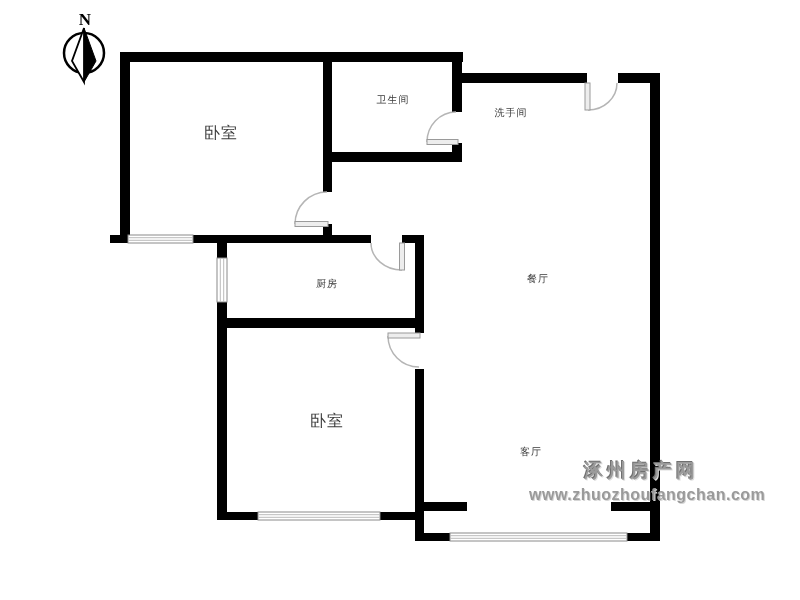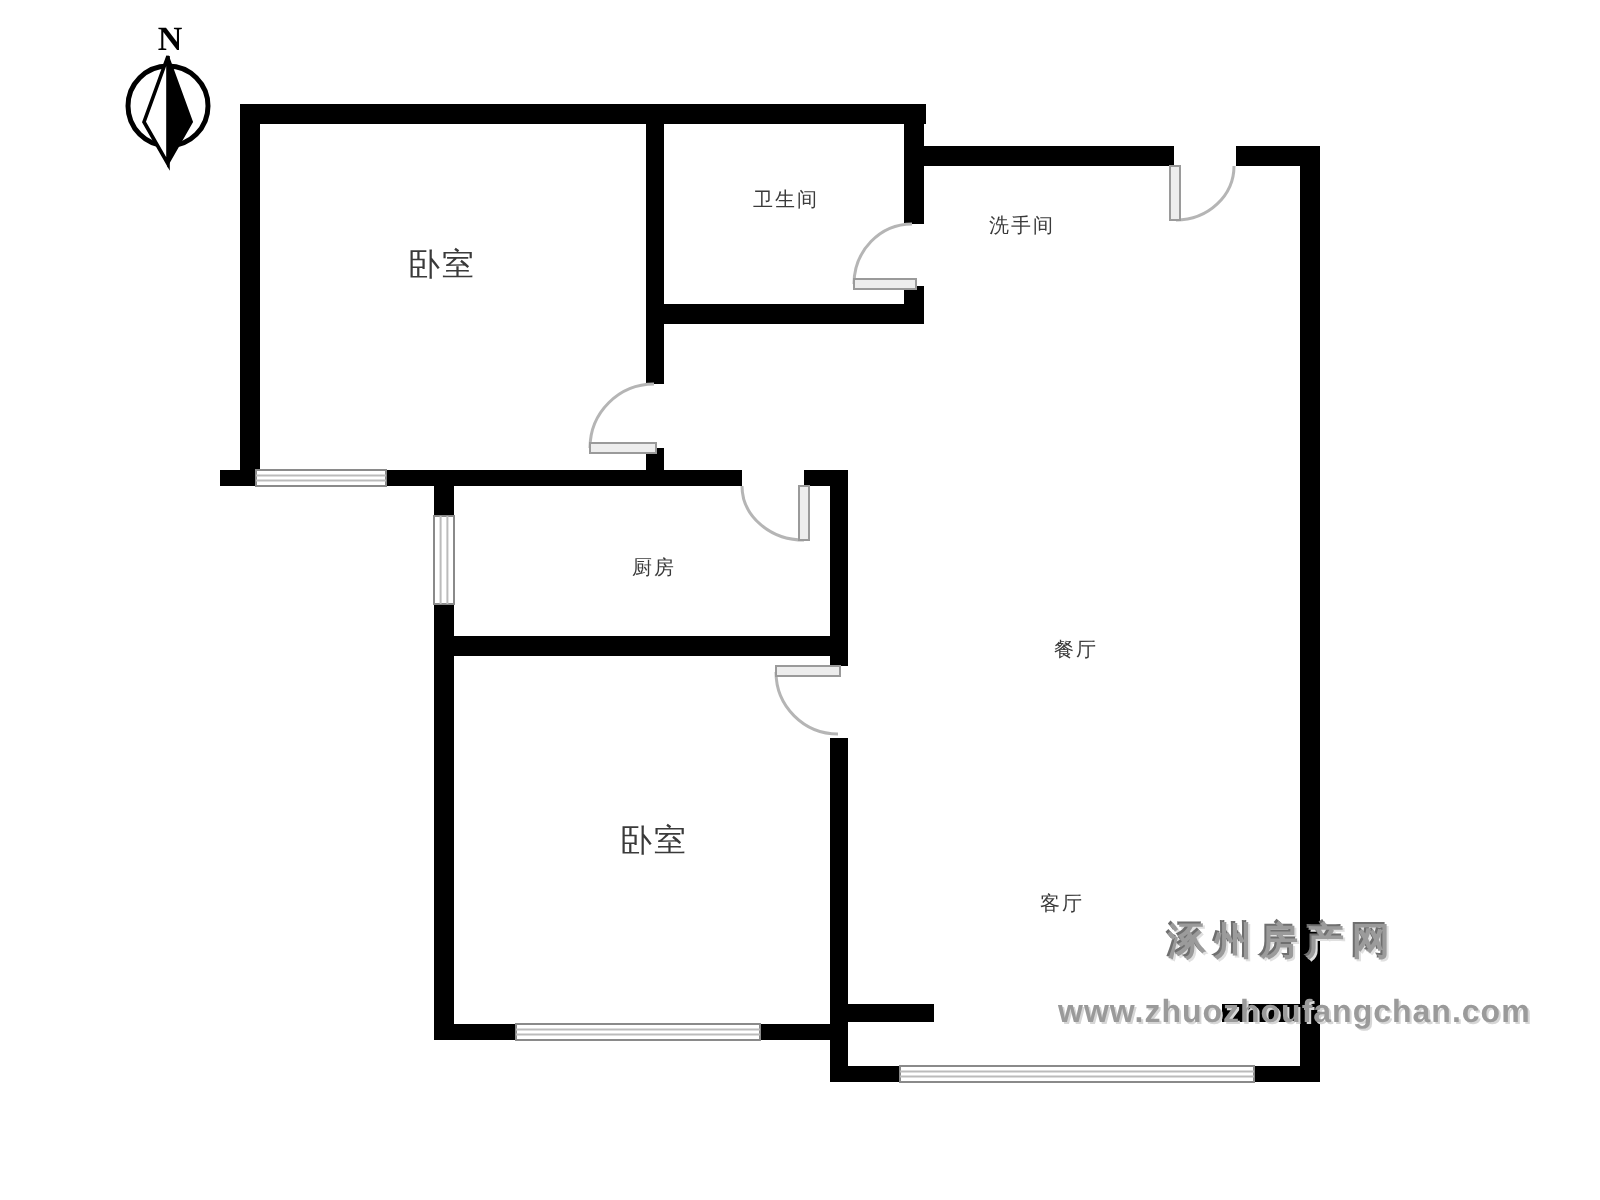--- a/index.html
+++ b/index.html
@@ -18,21 +18,21 @@
     font-family:"Liberation Serif",serif;font-weight:bold;font-size:17px;color:#000;
   }
   .wm-name{
     position:absolute;left:584px;top:458px;
     font-size:19px;font-weight:bold;letter-spacing:4px;color:#9b9b9b;
     text-shadow:-1px -1px 0 #6f6f6f, 1px 1px 0 #e0e0e0;white-space:nowrap;
   }
   .wm-url{
     position:absolute;left:529px;top:486px;
     font-size:16px;font-weight:bold;letter-spacing:0.5px;color:#9a9a9a;
-    text-shadow:1px 1px 0 #d6d6d6;white-space:nowrap;margin-top:12px;
+    text-shadow:1px 1px 0 #d6d6d6;white-space:nowrap;
   }
 </style>
 </head>
 <body>
 
 <div id="canvas">
 
   <svg id="plan-svg" width="800" height="600" viewBox="0 0 800 600">
 
     <g fill="#000000">
@@ -137,21 +137,21 @@
   <div class="north-label">N</div>
 
   <div class="room-label big" style="left:221px;top:133px;">卧室</div>
 
   <div class="room-label" style="left:393px;top:100px;">卫生间</div>
 
   <div class="room-label" style="left:511px;top:113px;text-align:center;">洗手间</div>
 
   <div class="room-label" style="left:327px;top:284px;font-family:Liberation Serif, serif;">厨房</div>
 
-  <div class="room-label" style="left:538px;top:279px;margin-top:46px;">餐厅</div>
+  <div class="room-label" style="left:538px;top:279px;">餐厅</div>
 
   <div class="room-label big" style="left:327px;top:421px;">卧室</div>
 
   <div class="room-label" style="left:531px;top:452px;">客厅</div>
 
   <div class="wm-name">涿州房产网</div>
   <div class="wm-url">www.zhuozhoufangchan.com</div>
 
 </div>
 

